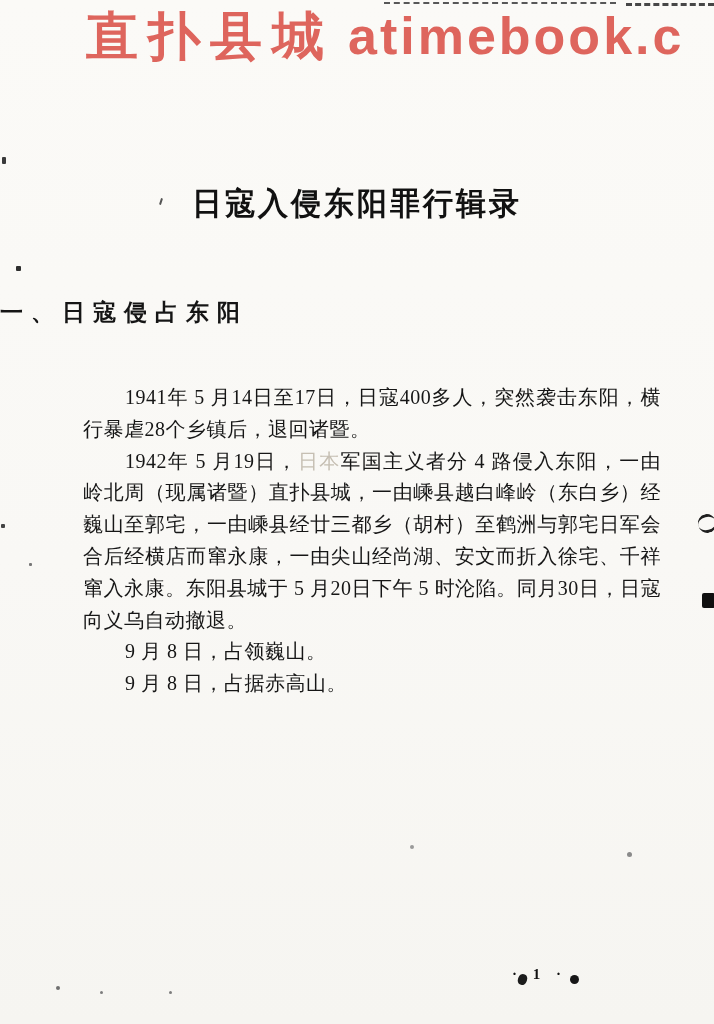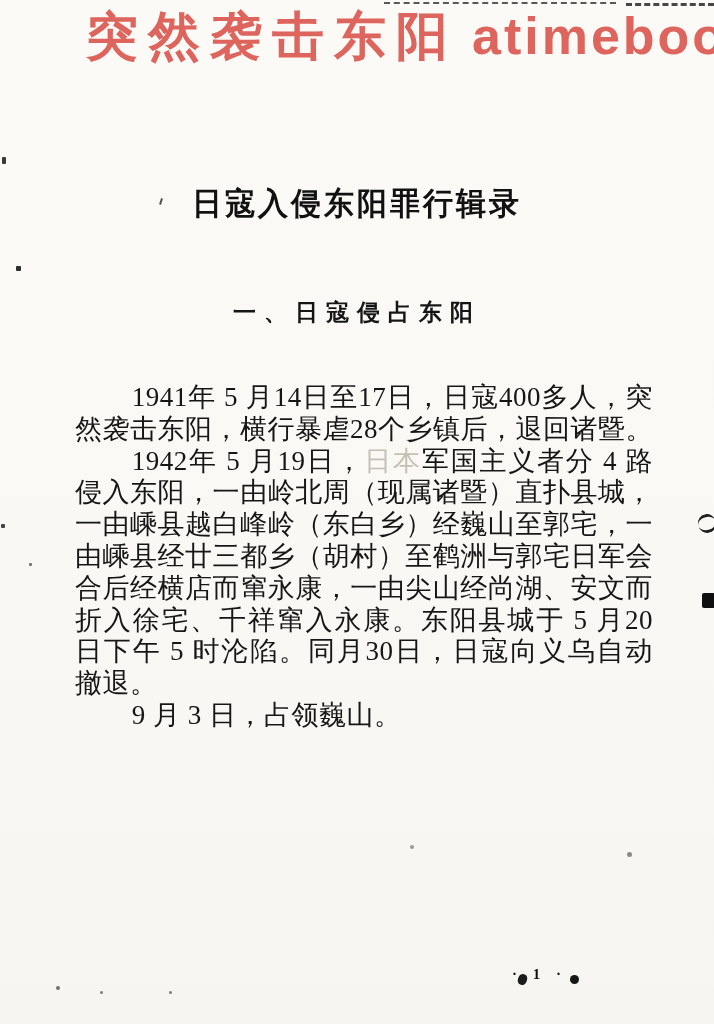--- a/index.html
+++ b/index.html
@@ -20,27 +20,27 @@
   
   .title{
     position:absolute;top:184px;left:0;width:714px;margin:0;
     text-align:center;font-family:"Liberation Sans",sans-serif;
     font-size:30px;font-weight:800;letter-spacing:3px;color:#111;
     transform:scaleY(1.04);
   }
   
   .heading{
     position:absolute;top:297px;left:0;width:714px;margin:0;
-    text-align:center;font-family:"Liberation Serif",serif;
+    font-family:"Liberation Serif",serif;
     font-size:23px;font-weight:600;letter-spacing:8px;color:#151515;
   }
   
   .bodytext{
-    position:absolute;top:382px;left:75px;width:578px;
-    font-size:27px;line-height:31.8px;letter-spacing:.5px;
+    position:absolute;top:382px;left:83px;width:578px;
+    font-size:20px;line-height:31.8px;letter-spacing:.5px;
     text-align:justify;color:#161616;
   }
   .bodytext p{margin:0;text-indent:2.1em;}
   .faded{color:#c6bfb3;filter:blur(.4px);}
   
   .page-number{
     position:absolute;top:966px;left:512px;
     font-size:15px;font-weight:bold;letter-spacing:6px;color:#111;
   }
   
@@ -69,31 +69,32 @@
 </style>
 </head>
 <body>
 
 <div class="page">
 
   <div class="noise dash-a"></div>
   <div class="noise dash-b"></div>
 
   <div class="watermark">
-    <span class="wm-cjk" style="color: rgb(216, 69, 60);">突然袭击东阳</span><span class="wm-latin" style="color: rgb(216, 69, 60);">atimebook.c</span>
+    <span class="wm-cjk" style="color: rgb(216, 69, 60);">直扑县城</span><span class="wm-latin" style="color: rgb(216, 69, 60);">atimebook.c</span>
   </div>
 
   <h1 class="title">日寇入侵东阳罪行辑录</h1>
 
   <h2 class="heading">一、日寇侵占东阳</h2>
 
   <div class="bodytext">
     <p>1941年 5 月14日至17日，日寇400多人，突然袭击东阳，横行暴虐28个乡镇后，退回诸暨。</p>
     <p><span>1942年 5 月19日，</span><span class="faded">日本</span><span>军国主义者分 4 路侵入东阳，一由岭北周（现属诸暨）直扑县城，一由嵊县越白峰岭（东白乡）经巍山至郭宅，一由嵊县经廿三都乡（胡村）至鹤洲与郭宅日军会合后经横店而窜永康，一由尖山经尚湖、安文而折入徐宅、千祥窜入永康。东阳县城于 5 月20日下午 5 时沦陷。同月30日，日寇向义乌自动撤退。</span></p>
-    <p>9 月 3 日，占领巍山。</p>
+    <p>9 月 8 日，占领巍山。</p>
+    <p>9 月 8 日，占据赤高山。</p>
   </div>
 
   <div class="page-number">· 1 ·</div>
   <div class="noise pgdot-a"></div>
   <div class="noise pgdot-b"></div>
 
   <div class="noise speck sp1"></div>
   <div class="noise speck sp2"></div>
   <div class="noise speck sp3"></div>
   <div class="noise speck sp4"></div>

